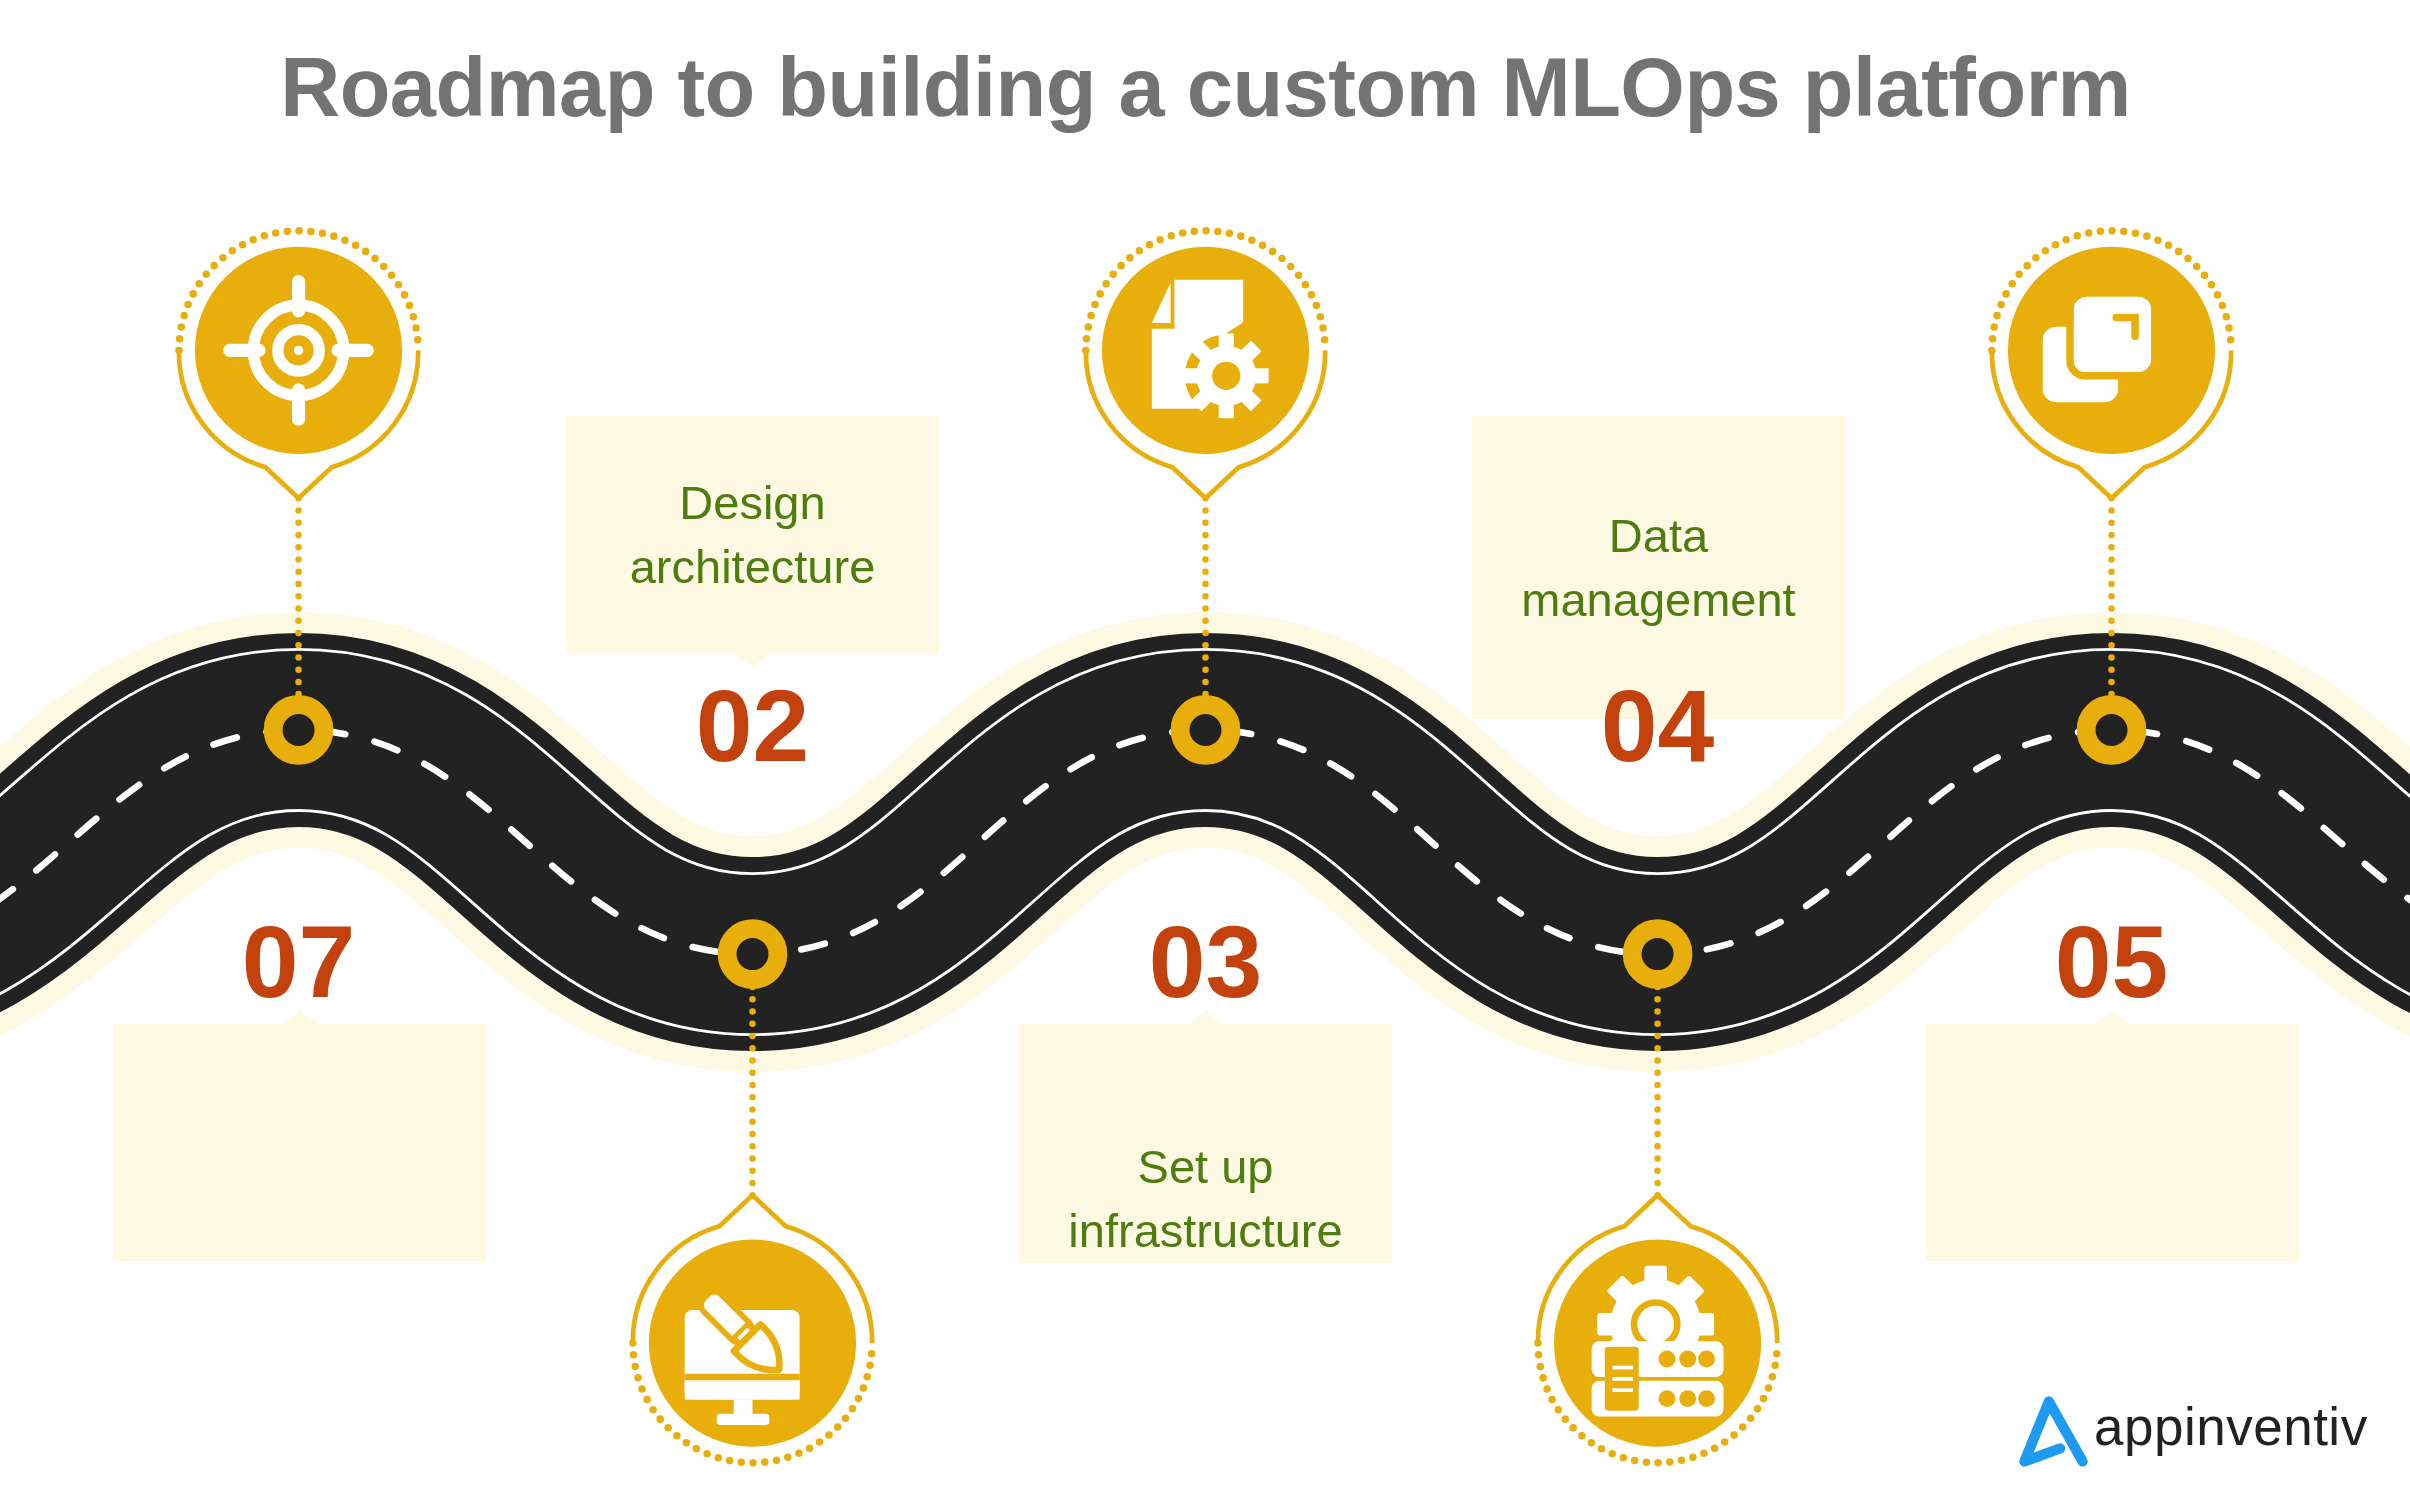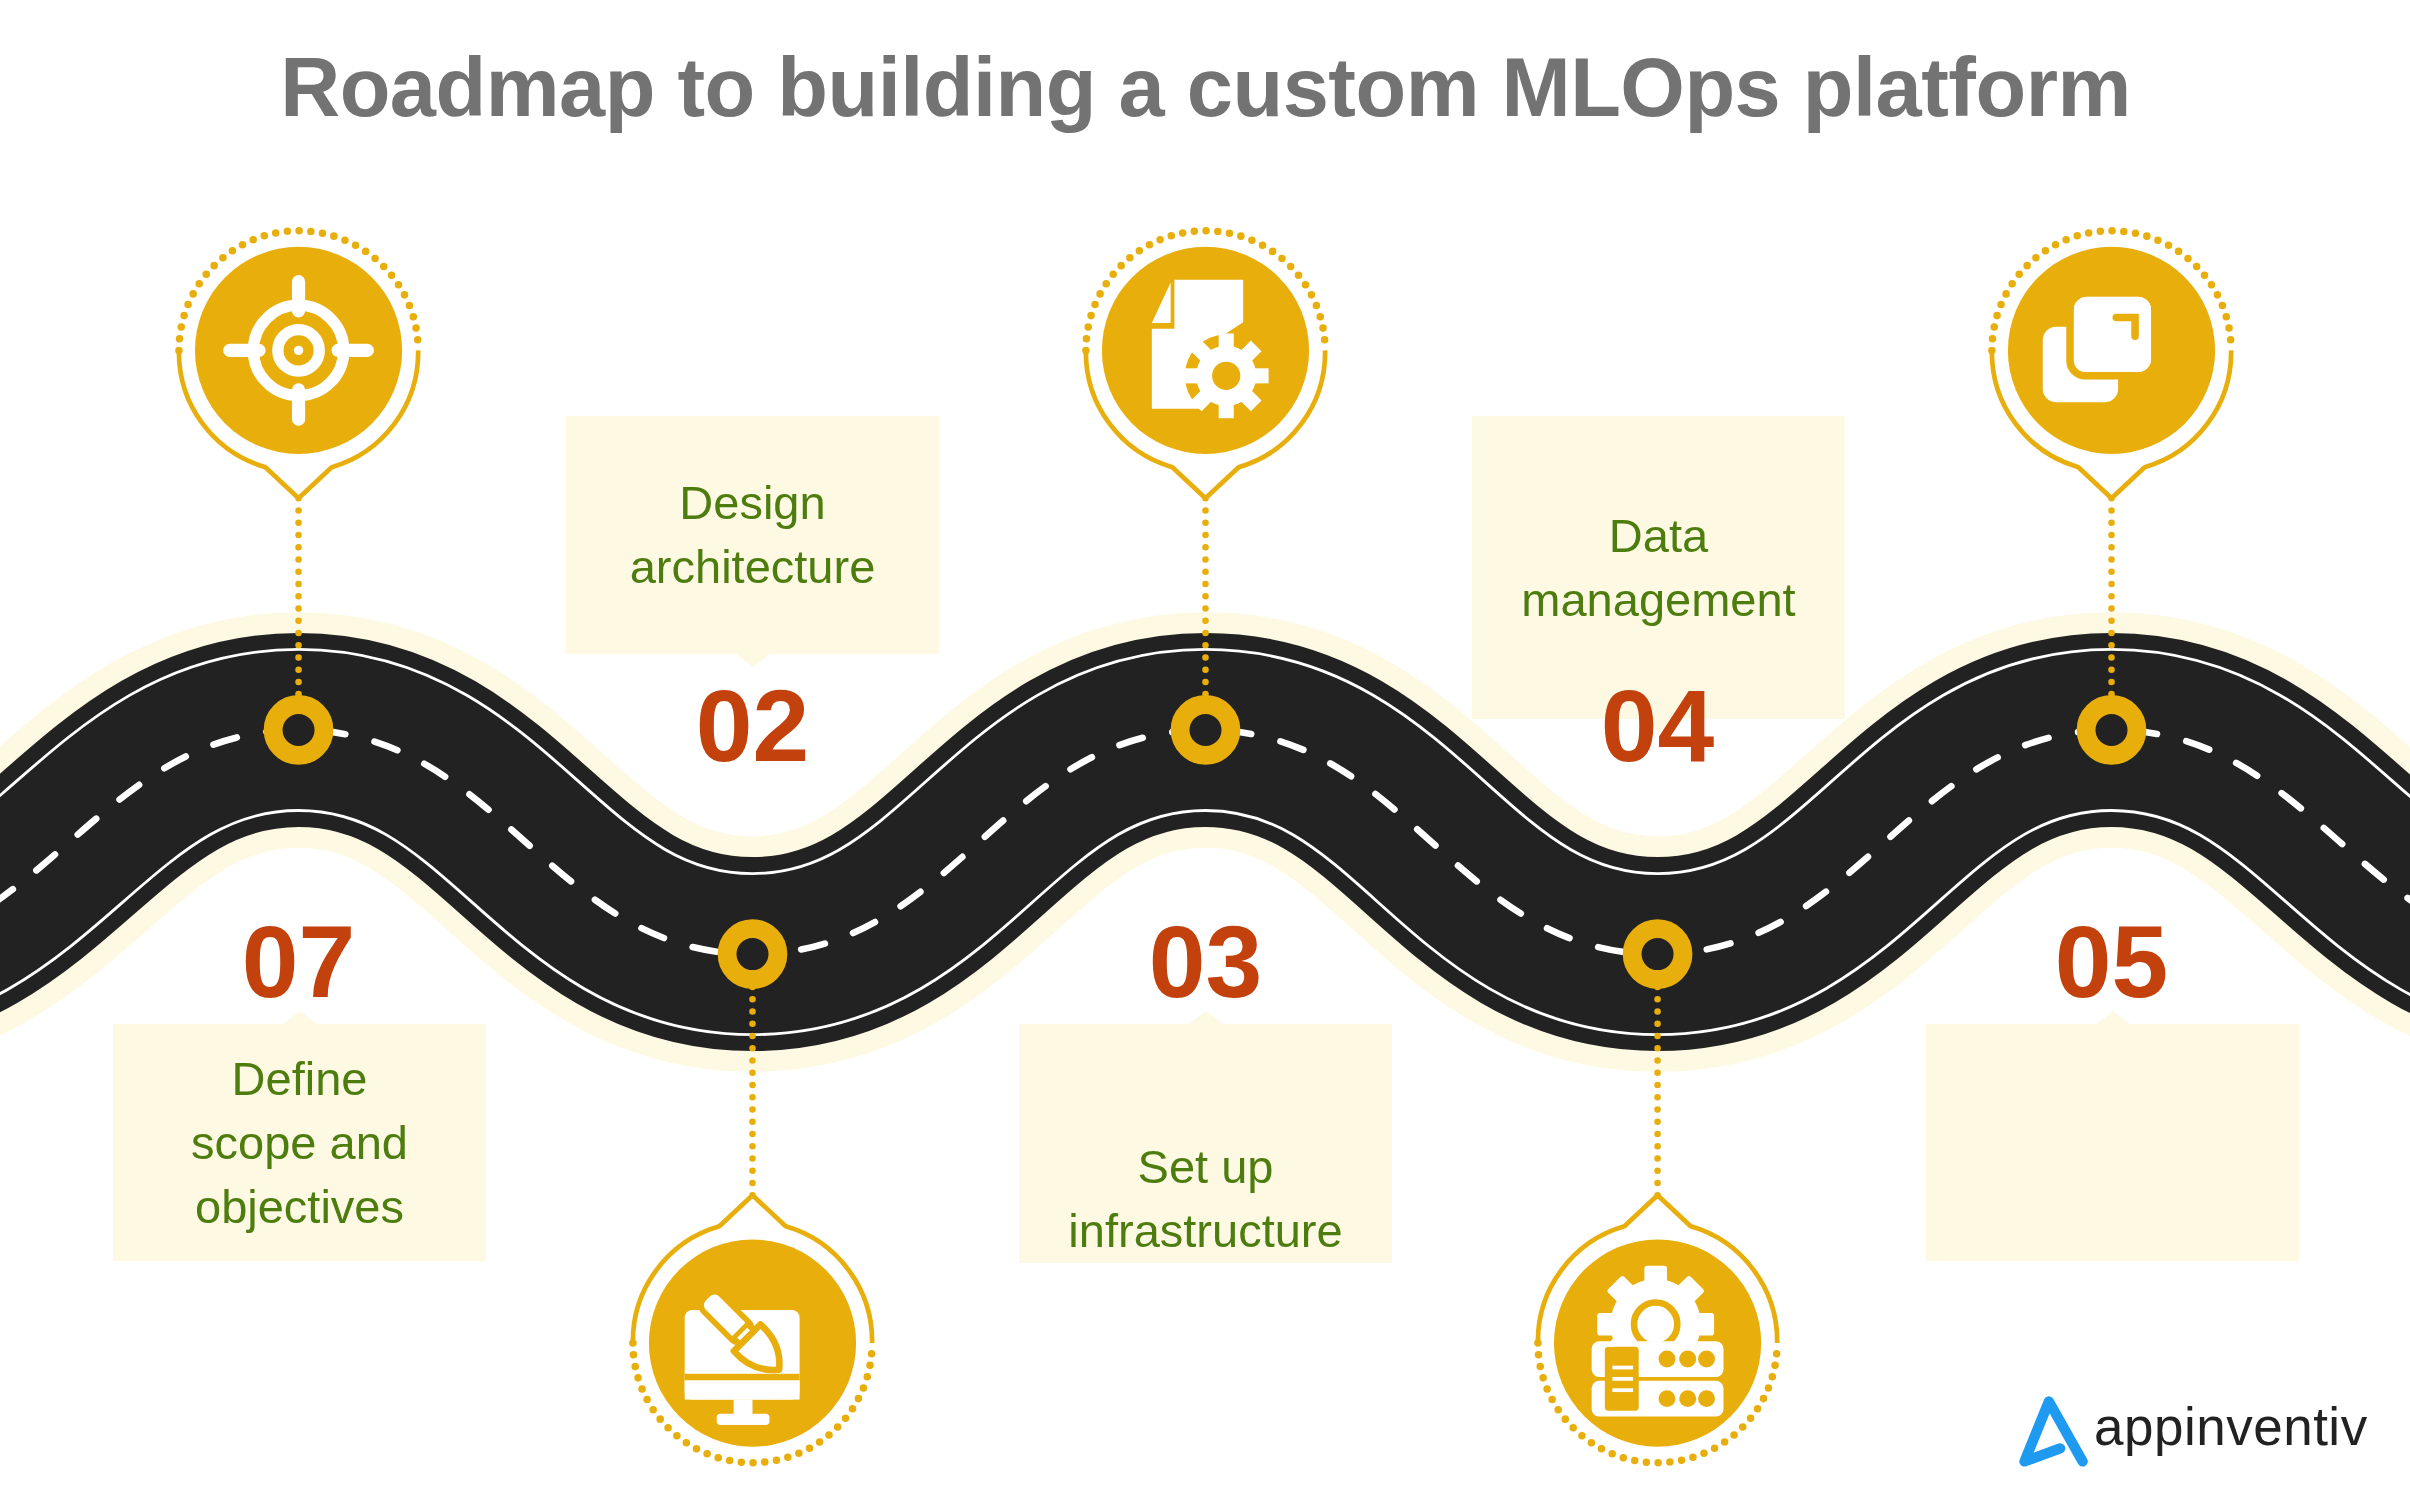--- a/index.html
+++ b/index.html
@@ -158,23 +158,20 @@
       <circle cx="317" cy="775" r="27" fill="#222222" stroke="#E8AE0C" stroke-width="20"></circle>
       <circle cx="799" cy="1013" r="27" fill="#222222" stroke="#E8AE0C" stroke-width="20"></circle>
       <circle cx="1280" cy="775" r="27" fill="#222222" stroke="#E8AE0C" stroke-width="20"></circle>
       <circle cx="1760" cy="1013" r="27" fill="#222222" stroke="#E8AE0C" stroke-width="20"></circle>
       <circle cx="2242" cy="775" r="27" fill="#222222" stroke="#E8AE0C" stroke-width="20"></circle>
     </g>
 </svg>
 
 <div class="box up" style="left:113px; top:1024px; width:373px; height:237px;">
   <span class="notch"></span>
-  <span class="label">Define
-scope and
-objectives</span>
 </div>
 <div class="box down" style="left:566px; top:416px; width:373px; height:238px;">
   <span class="notch"></span>
   <span class="label">Design
 architecture</span>
 </div>
 <div class="box up" style="left:1019px; top:1024px; width:373px; height:239px;align-items:flex-end;">
   <span class="notch"></span>
   <span class="label">Set up
 infrastructure</span>

